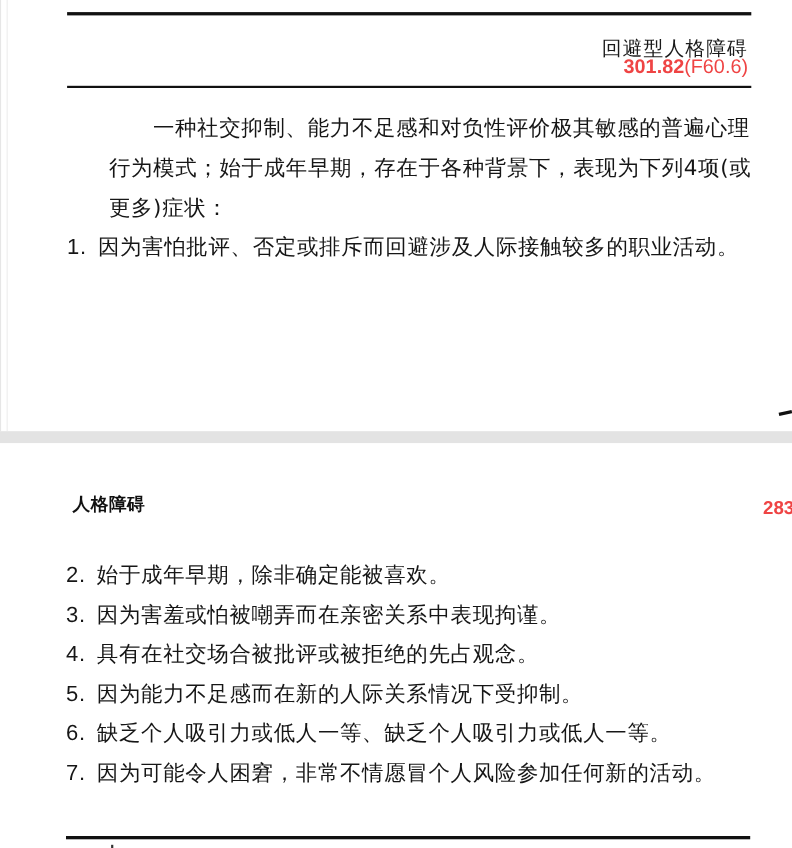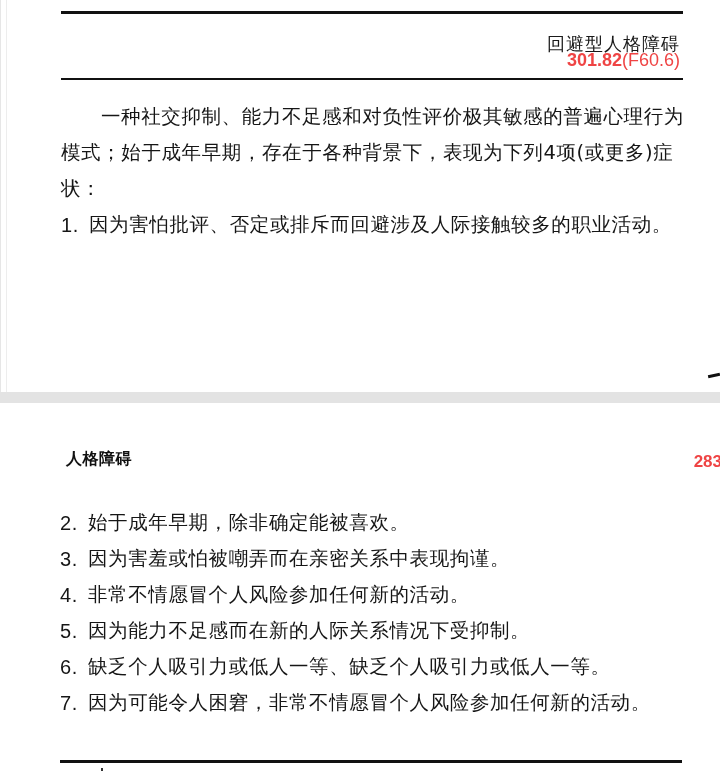--- a/index.html
+++ b/index.html
@@ -79,21 +79,21 @@
     .header-code .num { font-weight: bold; }
     .body-text {
       position: absolute;
       left: 60px;
       width: 625px;
       font-size: 19.5px;
       line-height: 36px;
       letter-spacing: 0.6px;
       color: #161616;
     }
-    .para-indent { text-indent: 40px; }
+    .para-indent { text-indent: 40px; margin-left: 38px; }
     .list-item {
       display: flex;
       font-size: 19.5px;
       line-height: 36px;
       letter-spacing: 0.6px;
     }
     .list-num {
       flex: 0 0 28px;
       font-family: "Liberation Sans", sans-serif;
       font-size: 20px;
@@ -171,21 +171,21 @@
     <div class="list-item">
       <span class="list-num">2.</span>
       <span class="list-text">始于成年早期，除非确定能被喜欢。</span>
     </div>
     <div class="list-item">
       <span class="list-num">3.</span>
       <span class="list-text">因为害羞或怕被嘲弄而在亲密关系中表现拘谨。</span>
     </div>
     <div class="list-item">
       <span class="list-num">4.</span>
-      <span class="list-text">非常不情愿冒个人风险参加任何新的活动。</span>
+      <span class="list-text">具有在社交场合被批评或被拒绝的先占观念。</span>
     </div>
     <div class="list-item">
       <span class="list-num">5.</span>
       <span class="list-text">因为能力不足感而在新的人际关系情况下受抑制。</span>
     </div>
     <div class="list-item">
       <span class="list-num">6.</span>
       <span class="list-text">缺乏个人吸引力或低人一等、缺乏个人吸引力或低人一等。</span>
     </div>
     <div class="list-item">

